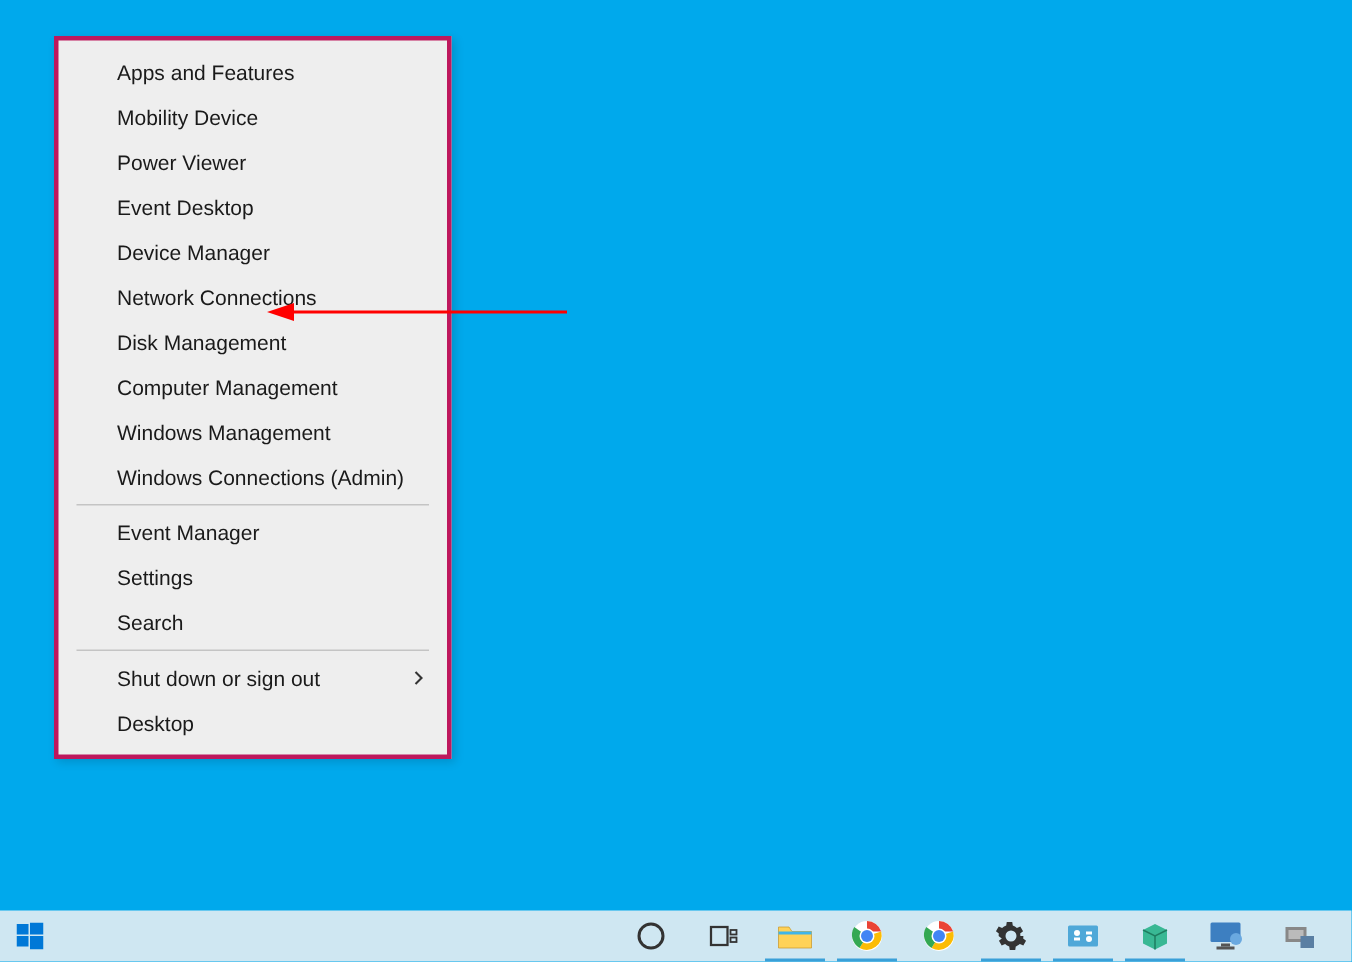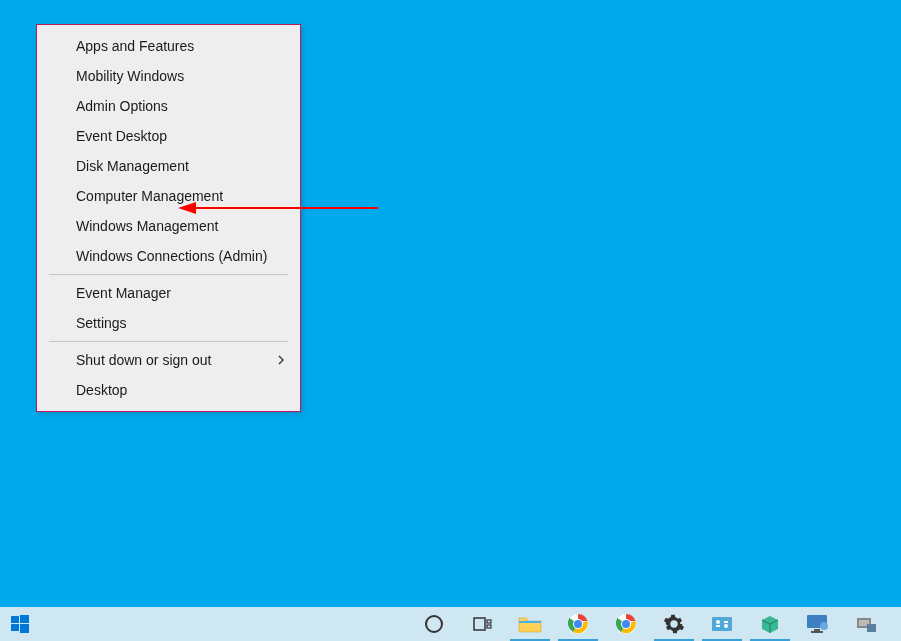--- a/index.html
+++ b/index.html
@@ -11,21 +11,21 @@
       background: #00a9ec;
       position: relative;
       overflow: hidden;
     }
     .context-menu {
       position: absolute;
       left: 36px;
       top: 24px;
       width: 265px;
       background: #eeeeee;
-      border: 1px solid #be185d;
+      border: 3px solid #be185d;
       padding: 6px 0;
       box-shadow: 2px 2px 6px rgba(0,0,0,0.15);
     }
     .menu-item {
       padding: 7px 40px 7px 39px;
       color: #1a1a1a;
       cursor: default;
       position: relative;
       white-space: nowrap;
     }
@@ -77,27 +77,33 @@
   </style>
 </head>
 <body>
 
 <div class="context-menu">
   <div>
     <div class="menu-item">
       <span>Apps and Features</span>
     </div>
     <div class="menu-item">
-      <span>Mobility Windows</span>
-    </div>
-    <div class="menu-item">
-      <span>Admin Options</span>
+      <span>Mobility Device</span>
+    </div>
+    <div class="menu-item">
+      <span>Power Viewer</span>
     </div>
     <div class="menu-item">
       <span>Event Desktop</span>
+    </div>
+    <div class="menu-item">
+      <span>Device Manager</span>
+    </div>
+    <div class="menu-item">
+      <span>Network Connections</span>
     </div>
     <div class="menu-item">
       <span>Disk Management</span>
     </div>
     <div class="menu-item">
       <span>Computer Management</span>
     </div>
     <div class="menu-item">
       <span>Windows Management</span>
     </div>
@@ -105,20 +111,23 @@
       <span>Windows Connections (Admin)</span>
     </div>
   </div>
   <div class="menu-divider"></div>
   <div>
     <div class="menu-item">
       <span>Event Manager</span>
     </div>
     <div class="menu-item">
       <span>Settings</span>
+    </div>
+    <div class="menu-item">
+      <span>Search</span>
     </div>
   </div>
   <div class="menu-divider"></div>
   <div>
     <div class="menu-item">
       <span>Shut down or sign out</span>
       <span class="chevron">
         <svg width="10" height="10" viewBox="0 0 10 10">
             <path d="M3 1 L7 5 L3 9" stroke="#333" stroke-width="1.4" fill="none"></path>
           </svg>

